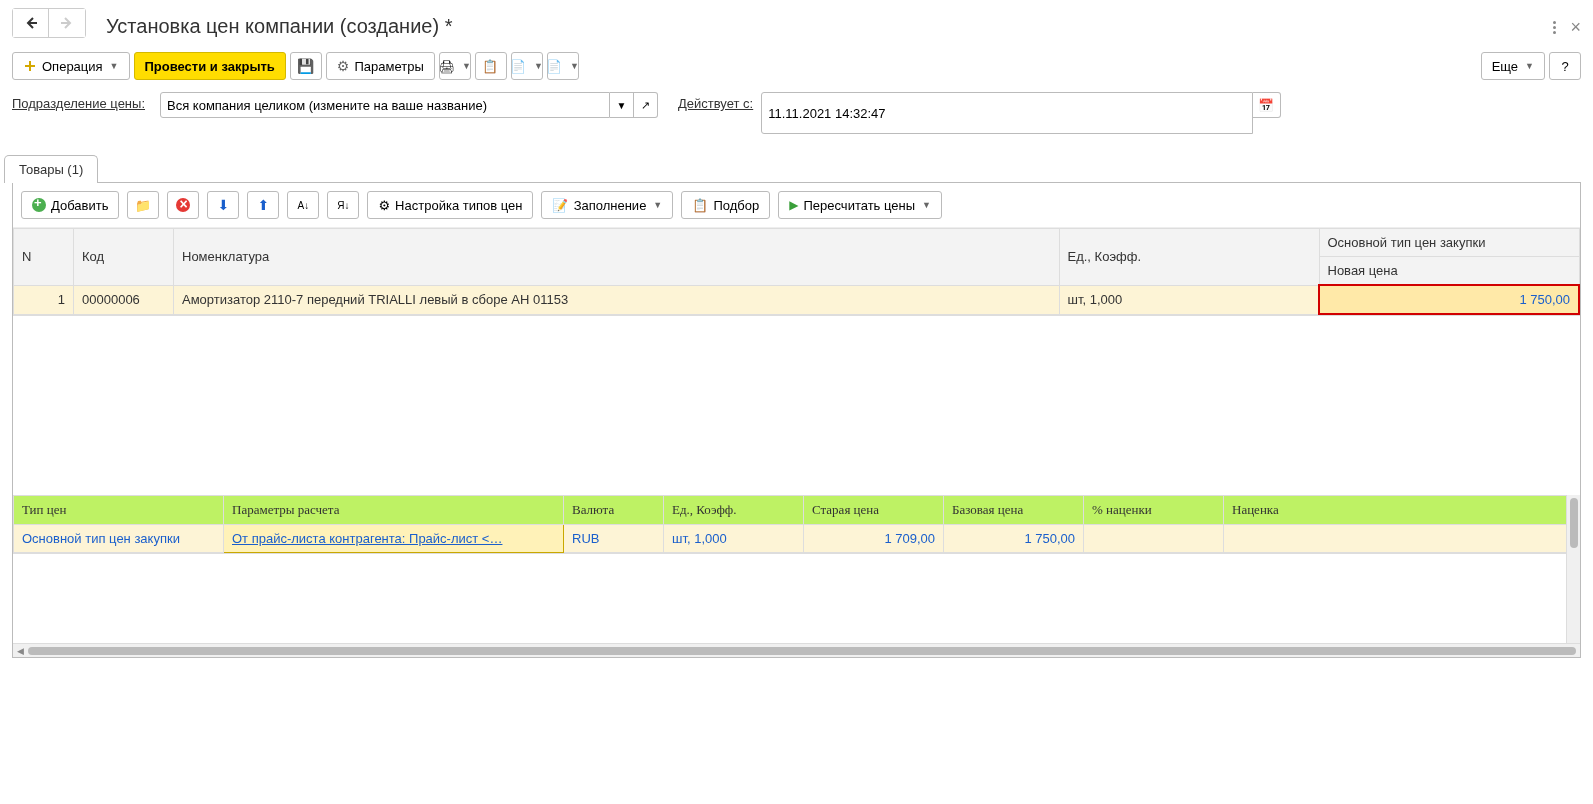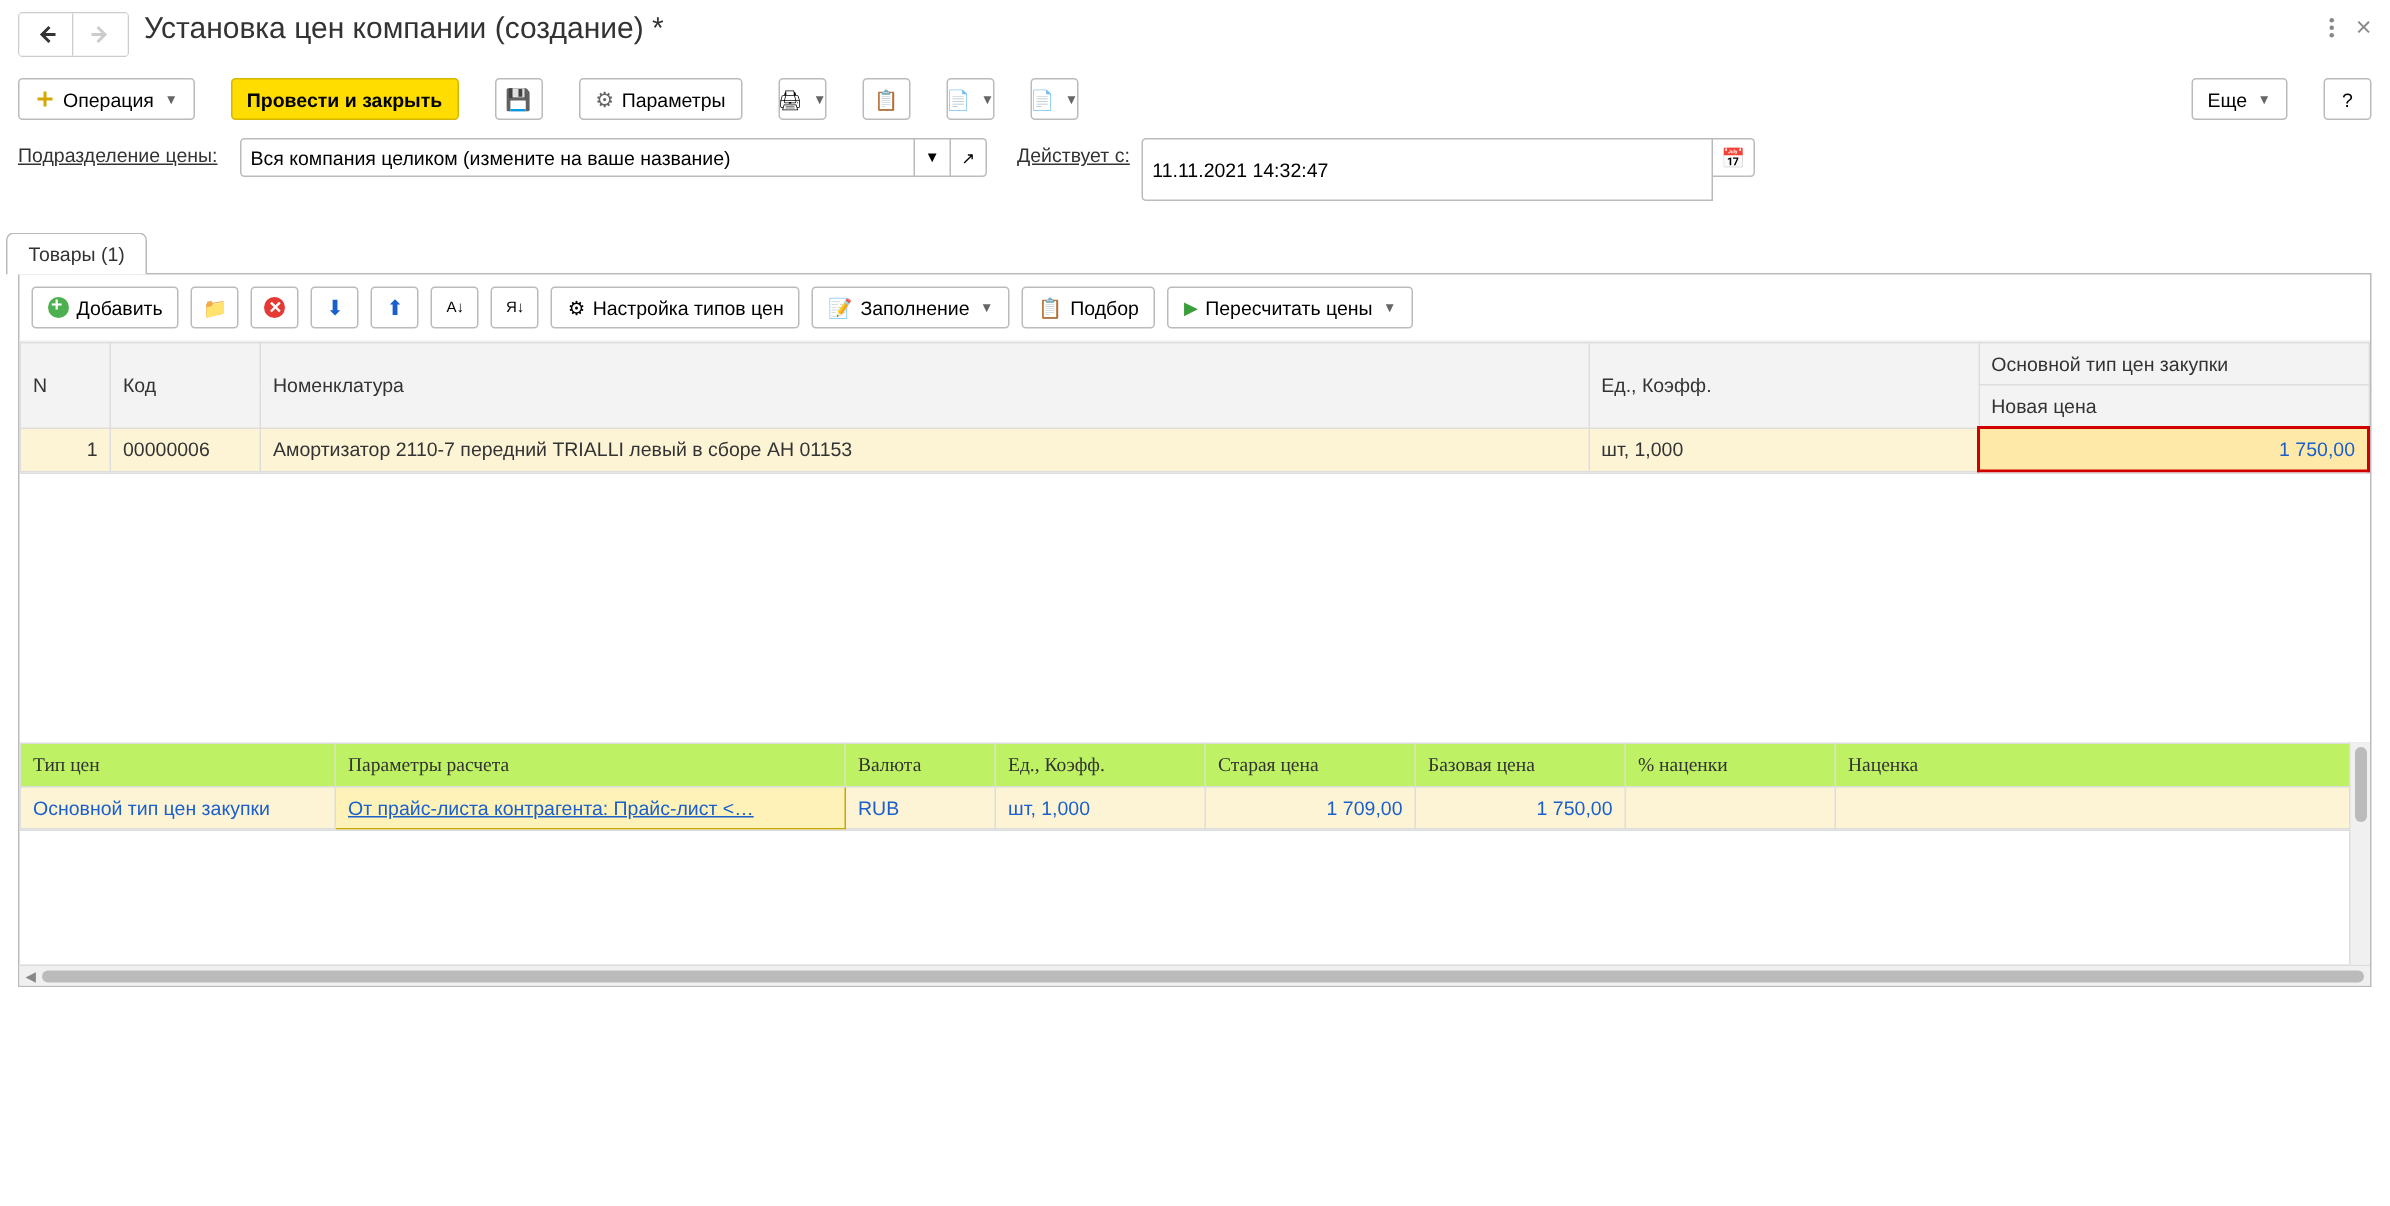--- a/index.html
+++ b/index.html
@@ -1,42 +1,42 @@
 <!DOCTYPE html>
 <html><head>
 <meta charset="utf-8">
 <style>
 * { box-sizing: border-box; margin: 0; padding: 0; }
 body { font-family: Arial, sans-serif; font-size: 13px; color: #333; background: #fff; }
 
-.titlebar { display: flex; align-items: flex-start; padding: 8px 12px; }
+.titlebar { display: flex; align-items: flex-end; padding: 8px 12px; gap: 10px; }
 .nav-btns { display: flex; gap: 0; border: 1px solid #ccc; border-radius: 3px; }
 .nav-btn { width: 36px; height: 28px; display: flex; align-items: center; justify-content: center; cursor: pointer; background: #fff; border: none; }
 .nav-btn:first-child { border-right: 1px solid #ccc; }
 .title { font-size: 20px; color: #333; margin-left: 10px; }
 .title-right { margin-left: auto; display: flex; gap: 14px; align-items: center; }
 .dots { display: flex; flex-direction: column; gap: 2px; cursor: pointer; }
 .dots span { width: 3px; height: 3px; background: #888; border-radius: 50%; }
 .close-x { font-size: 18px; color: #888; cursor: pointer; }
 
-.toolbar { display: flex; align-items: center; padding: 6px 12px; gap: 24px; flex-wrap: wrap; }
+.toolbar { display: flex; align-items: center; padding: 6px 12px; gap: 4px; flex-wrap: wrap; }
 .btn { display: inline-flex; align-items: center; gap: 5px; padding: 5px 10px; border: 1px solid #bbb; border-radius: 3px; background: #fff; cursor: pointer; height: 28px; font-size: 13px; }
 .btn-yellow { background: #ffdd00; border-color: #d4b800; font-weight: bold; }
 .btn-icon-only { width: 32px; padding: 0; justify-content: center; }
 .btn-more { margin-left: auto; }
 .dd-arrow { font-size: 9px; color: #666; margin-left: 2px; }
 
 .formrow { display: flex; align-items: flex-start; padding: 6px 12px; gap: 8px; }
 .lbl { padding-top: 4px; min-width: 140px; text-decoration: underline; }
 .input-combo { display: flex; }
 .input-combo input { height: 26px; padding: 3px 6px; border: 1px solid #bbb; border-radius: 3px 0 0 3px; width: 450px; font-size: 13px; }
 .input-combo .combo-btn { width: 24px; height: 26px; border: 1px solid #bbb; border-left: none; background: #fff; cursor: pointer; font-size: 10px; }
 .input-combo .combo-btn:last-child { border-radius: 0 3px 3px 0; }
 .date-input { display: flex; }
-.date-input input { height: 26px; padding: 20px 6px; border: 1px solid #bbb; border-radius: 3px 0 0 3px; width: 381px; font-size: 13px; }
+.date-input input { height: 26px; padding: 20px 6px; border: 1px solid #bbb; border-radius: 3px 0 0 3px; width: 492px; font-size: 13px; }
 .date-input .cal-btn { width: 28px; height: 26px; border: 1px solid #bbb; border-left: none; border-radius: 0 3px 3px 0; background: #fff; cursor: pointer; }
 .link-blue { color: #1a5fcc; text-decoration: underline; cursor: pointer; }
 
 .tabs { display: flex; padding: 14px 4px 0; }
 .tab { padding: 6px 14px; border: 1px solid #bbb; border-bottom: none; border-radius: 5px 5px 0 0; background: #fff; position: relative; top: 1px; }
 
 .panel { border: 1px solid #bbb; margin: 0 12px 10px; background: #fff; }
 .panel-toolbar { display: flex; align-items: flex-end; padding: 8px; gap: 8px; flex-wrap: wrap; border-bottom: 1px solid #eee; }
 
 .grid { width: 100%; border-collapse: collapse; }

